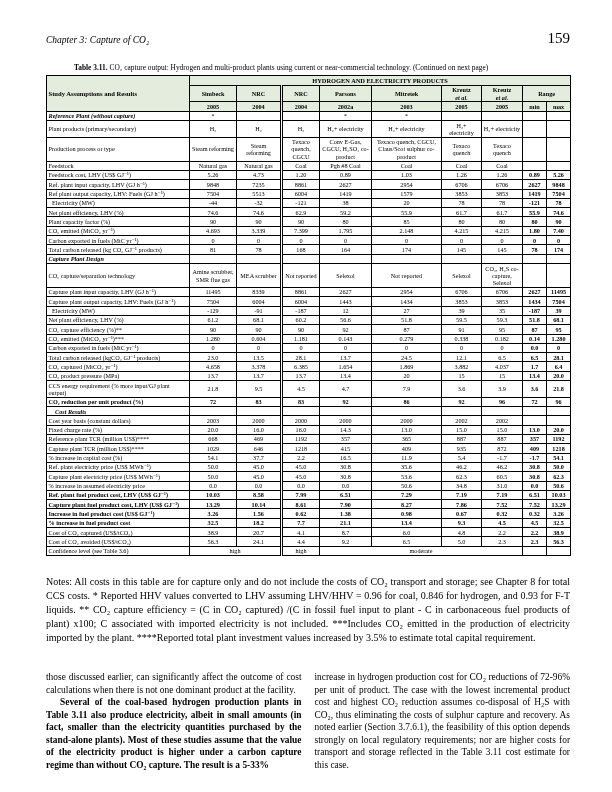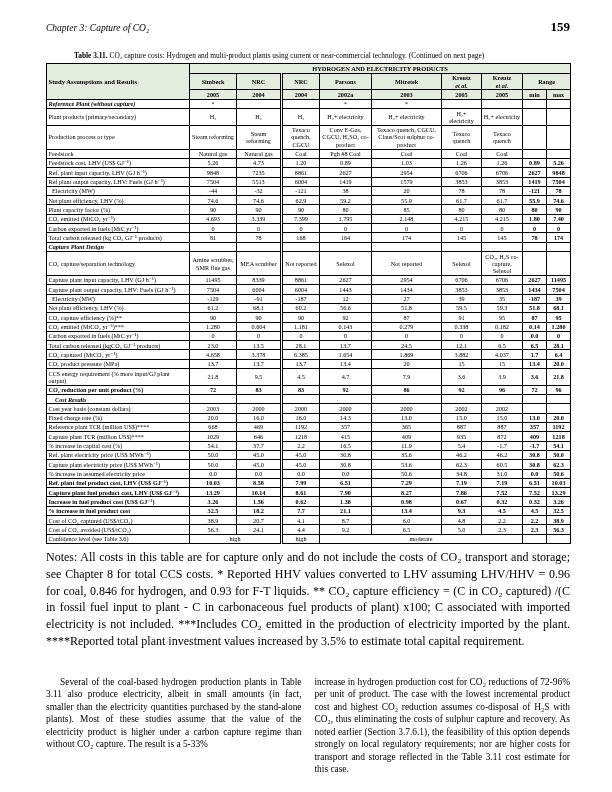--- a/index.html
+++ b/index.html
@@ -1,26 +1,26 @@
 <!DOCTYPE html>
 <html><head>
 <meta charset="utf-8">
 <style>
   * { margin:0; padding:0; box-sizing:border-box; }
   html,body { background:#ffffff; }
   body {
     width:612px; height:792px; margin:0 auto; position:relative;
     font-family:"Liberation Serif","DejaVu Serif",serif; color:#000;
   }
-  .page { width:612px; height:777px; padding:19px 42px 0 46px; overflow:hidden; }
+  .page { width:612px; height:777px; padding:30px 42px 0 46px; overflow:hidden; }
 
   
   .runhead { display:flex; justify-content:space-between; align-items:baseline; }
   .chapter-title { font-style:italic; font-size:9.5px; }
-  .page-number { font-weight:bold; font-size:13px; }
+  .page-number { font-weight:normal; font-size:15px; }
 
   
   .caption { margin-top:16px; font-size:7.4px; line-height:1.25; }
   .caption .cap-label { font-weight:bold;margin-left:28px; }
 
   
   table.datatable {
     margin-top:3px; width:524px; border-collapse:collapse; table-layout:fixed;
   }
   .datatable td, .datatable th {
@@ -34,39 +34,39 @@
   .datatable .corner { text-align:left; font-size:6.6px; }
   .datatable .ital { font-style:italic; font-weight:bold; }
   .datatable .dbl { border-left:3px double #000; }
   .datatable td.rng { font-weight:bold; }
   .datatable tr.section td.lab { font-weight:bold; font-style:italic; }
   .datatable tr.section.cind td.lab { padding-left:8px; }
   .datatable tr.bold td { font-weight:bold; }
   .datatable td.ind { padding-left:5px; }
 
   
-  .notes { margin-top:5px; font-size:12px; line-height:1.4; text-align:justify; }
+  .notes { margin-top:19px; font-size:10px; line-height:1.4; text-align:justify; }
 
   
   .bodytext { margin-top:26px; display:flex; gap:13px; }
   .coltext { width:255.5px; font-size:9.4px; line-height:1.33; text-align:justify; }
-  .coltext p.indent { text-indent:14px; }
+  .coltext p.indent { text-indent:14px;font-weight:bold; }
 </style>
 </head>
 <body>
 
 <div class="page">
 
   <div class="runhead">
     <span class="chapter-title">Chapter 3: Capture of CO₂</span>
     <span class="page-number">159</span>
   </div>
 
   <div class="caption">
-    <span class="cap-label">Table 3.11.</span><span> CO₂ capture costs: Hydrogen and multi-product plants using current or near-commercial technology. (Continued on next page)</span>
+    <span class="cap-label">Table 3.11.</span><span> CO₂ capture output: Hydrogen and multi-product plants using current or near-commercial technology. (Continued on next page)</span>
   </div>
 
   <table class="datatable">
     <colgroup>
       <col style="width:143px">
         <col style="width:47px">
         <col style="width:45px">
         <col style="width:38px">
         <col style="width:52px">
         <col style="width:70px">
@@ -631,20 +631,21 @@
           <td class="rng"></td>
           <td class="rng"></td>
         </tr>
       </tbody>
   </table>
 
   <div class="notes">Notes: All costs in this table are for capture only and do not include the costs of CO₂ transport and storage; see Chapter 8 for total CCS costs. * Reported HHV values converted to LHV assuming LHV/HHV = 0.96 for coal, 0.846 for hydrogen, and 0.93 for F-T liquids. ** CO₂ capture efficiency = (C in CO₂ captured) /(C in fossil fuel input to plant - C in carbonaceous fuel products of plant) x100; C associated with imported electricity is not included. ***Includes CO₂ emitted in the production of electricity imported by the plant. ****Reported total plant investment values increased by 3.5% to estimate total capital requirement.</div>
 
   <div class="bodytext">
     <div class="coltext">
+      <p>those discussed earlier, can significantly affect the outcome of cost calculations when there is not one dominant product at the facility.</p>
       <p class="indent">Several of the coal-based hydrogen production plants in Table 3.11 also produce electricity, albeit in small amounts (in fact, smaller than the electricity quantities purchased by the stand-alone plants). Most of these studies assume that the value of the electricity product is higher under a carbon capture regime than without CO₂ capture. The result is a 5-33%</p>
     </div>
     <div class="coltext">
       <p>increase in hydrogen production cost for CO₂ reductions of 72-96% per unit of product. The case with the lowest incremental product cost and highest CO₂ reduction assumes co-disposal of H₂S with CO₂, thus eliminating the costs of sulphur capture and recovery. As noted earlier (Section 3.7.6.1), the feasibility of this option depends strongly on local regulatory requirements; nor are higher costs for transport and storage reflected in the Table 3.11 cost estimate for this case.</p>
     </div>
   </div>
 
 </div>
 
 </body></html>

